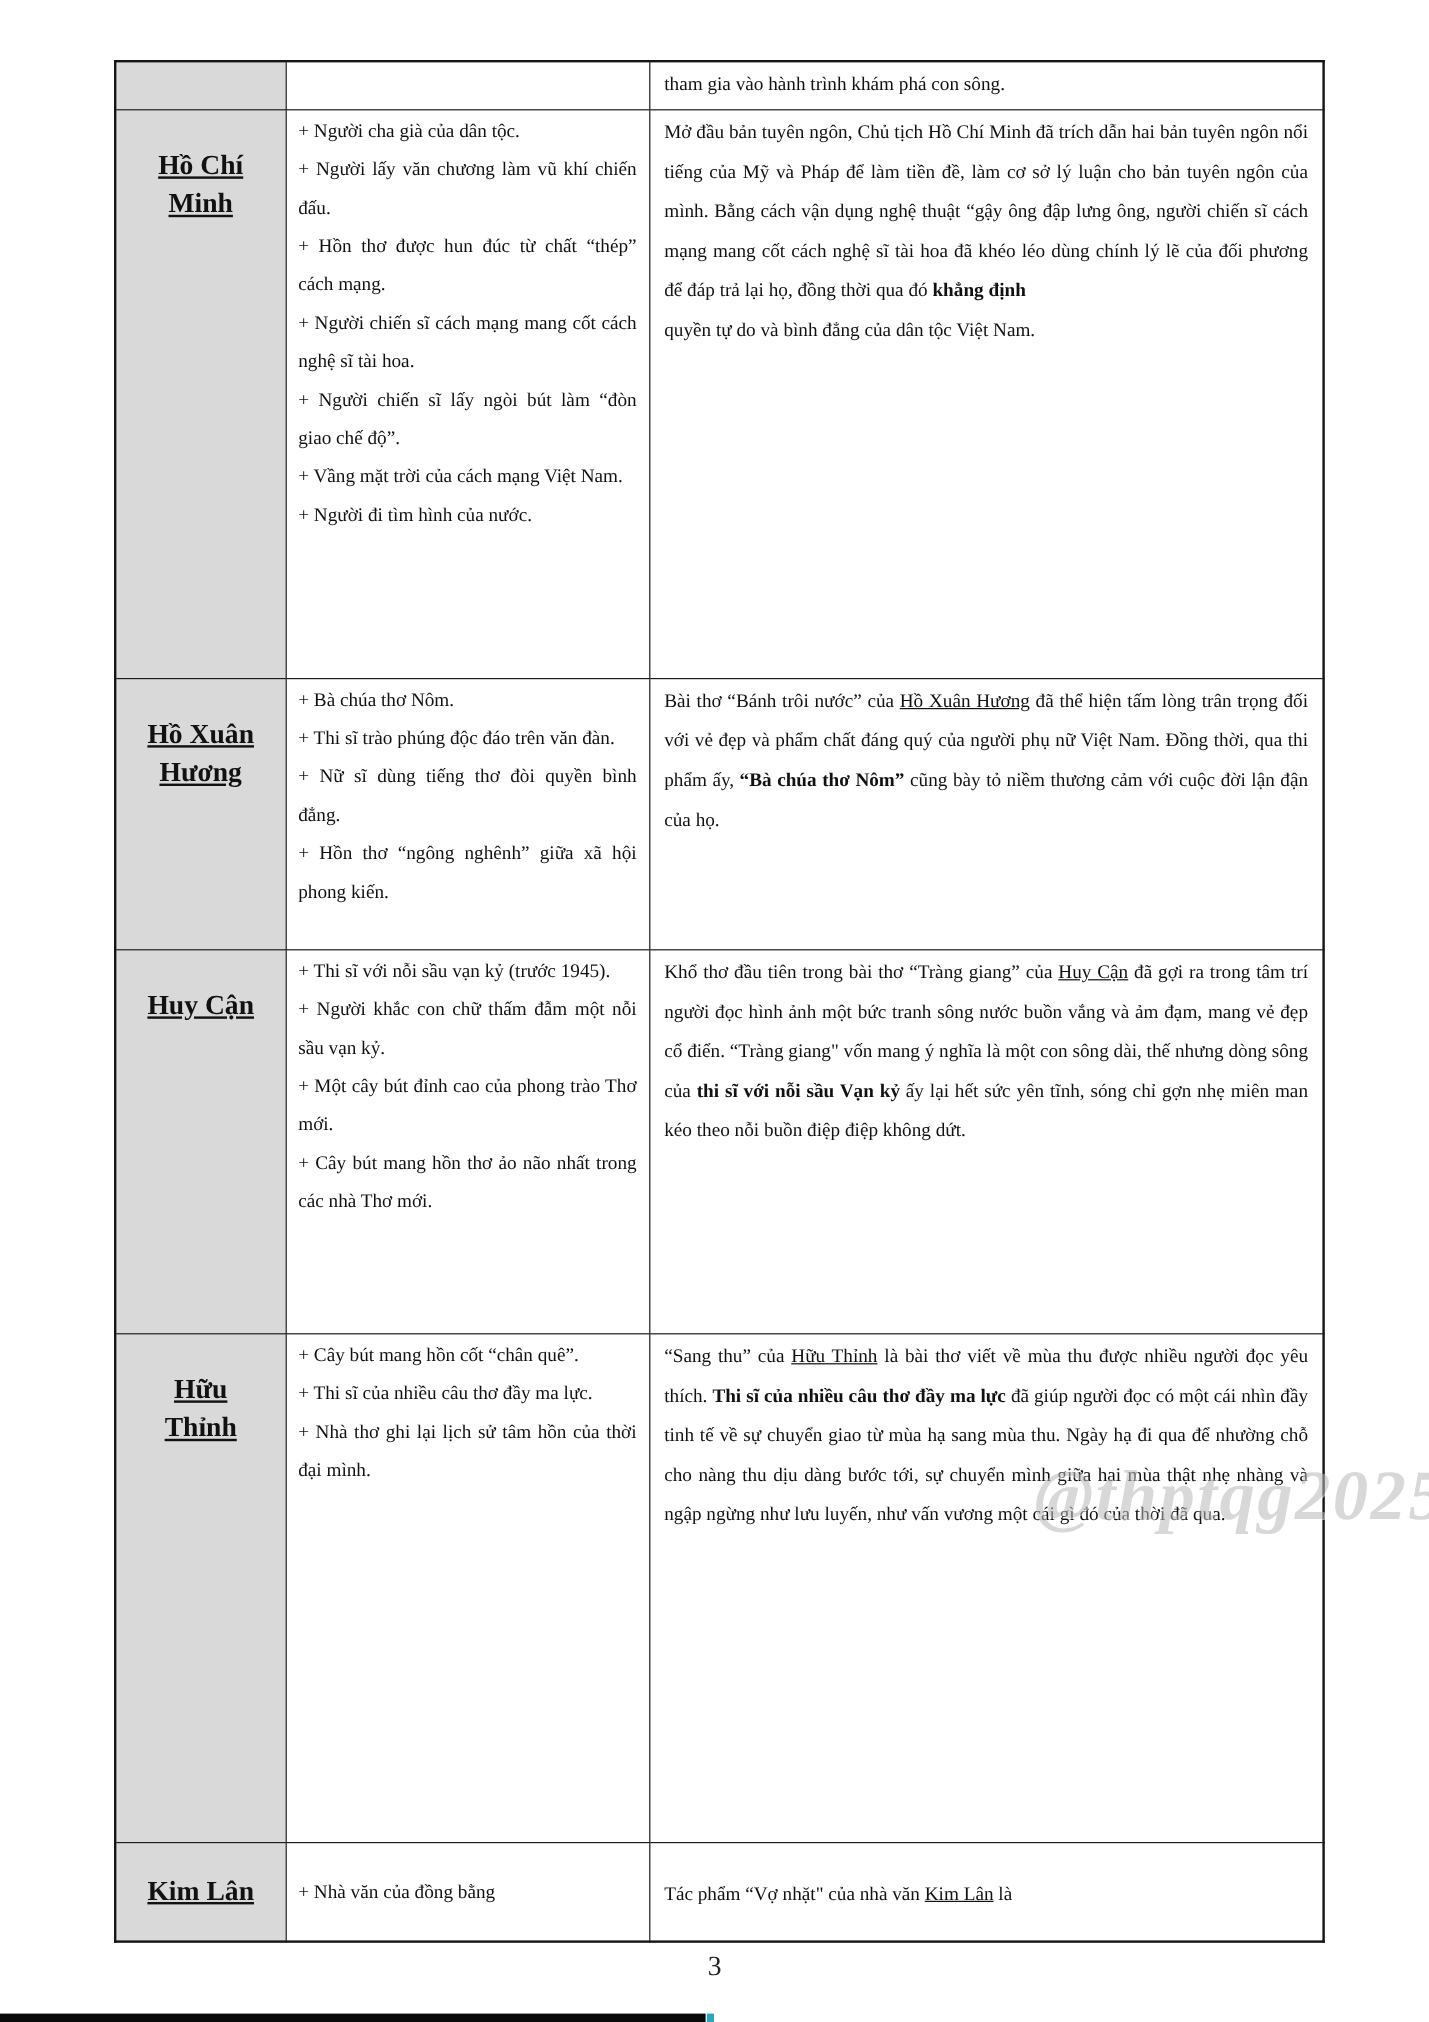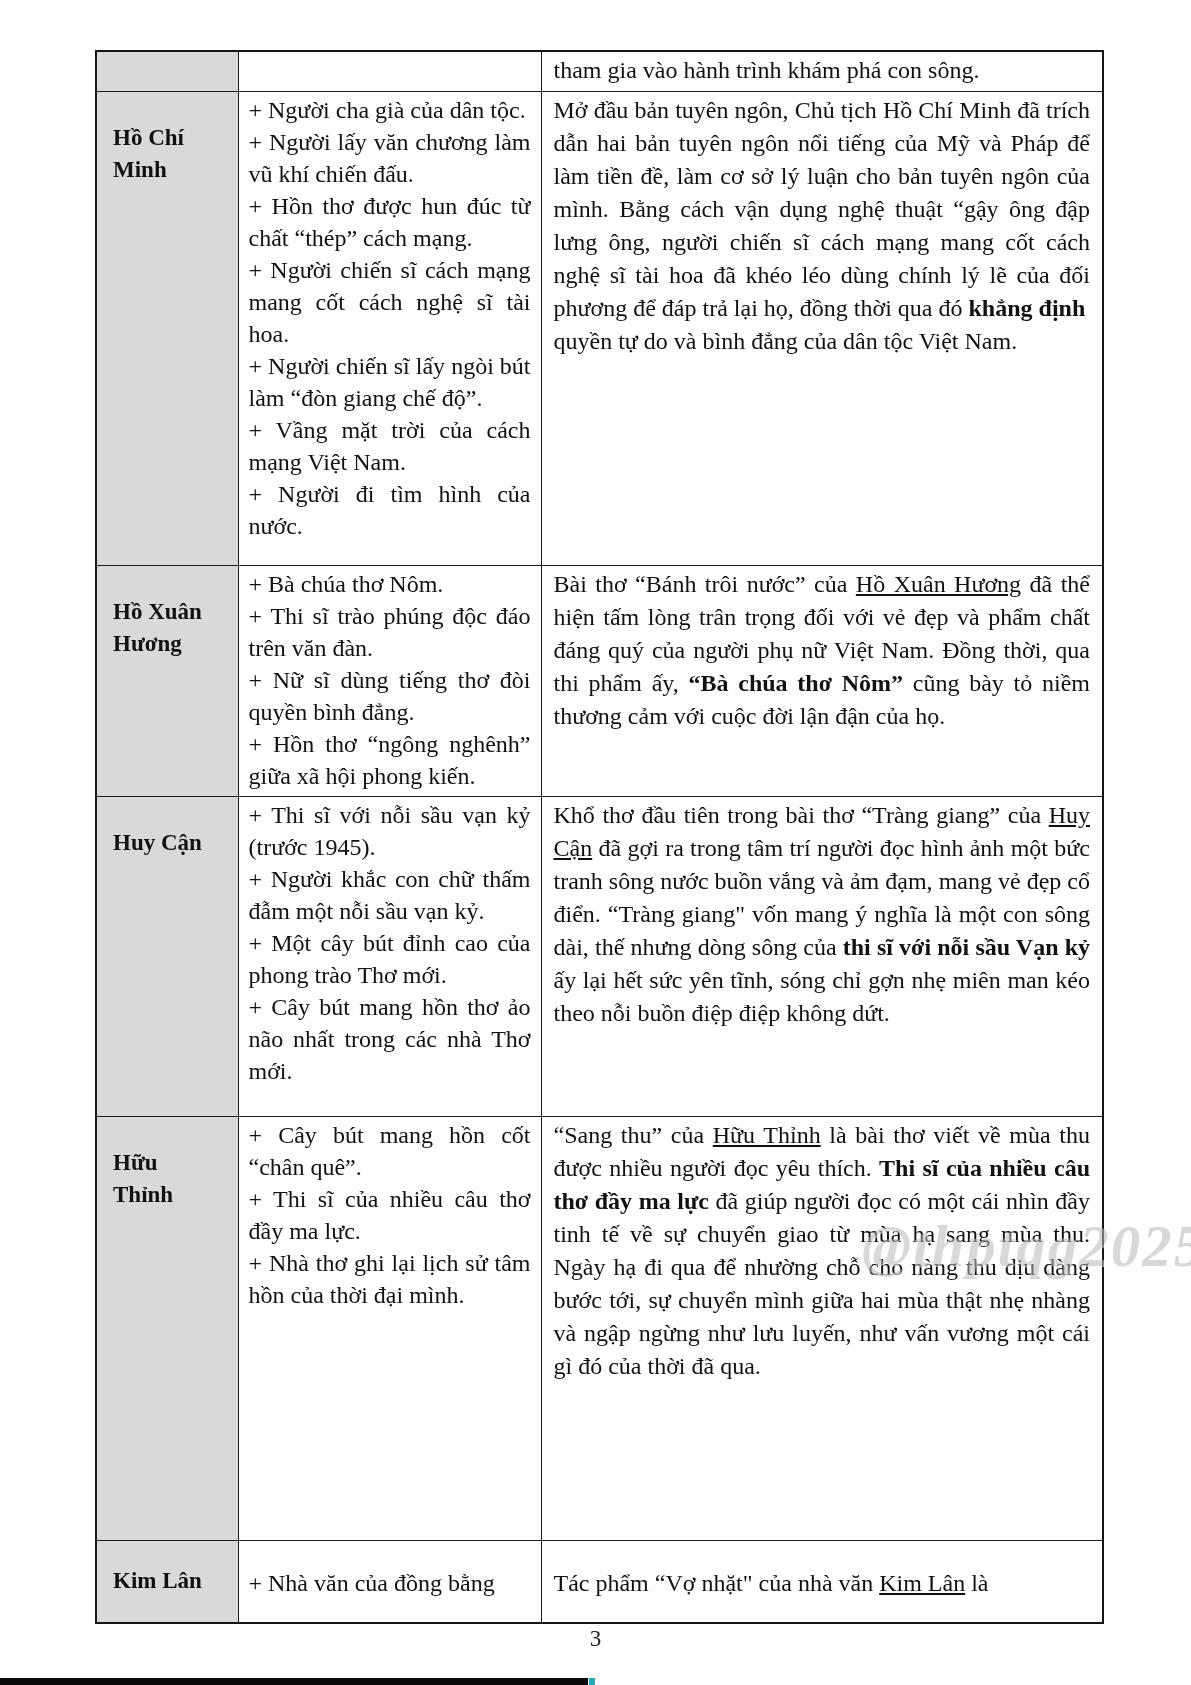--- a/index.html
+++ b/index.html
@@ -12,33 +12,34 @@
     overflow:hidden;
   }
   .doc-table{
     position:absolute;left:95px;top:50px;width:1007px;
     border-collapse:collapse;table-layout:fixed;
     border:2.5px solid #151515;
   }
   .doc-table td{
     border:1.5px solid #1b1b1b;
     vertical-align:top;
-    font-size:24px;line-height:33px;
+    font-size:16px;line-height:33px;
     padding:2px 12px 4px 12px;
   }
   col.c-name{width:142px;}
   col.c-epithets{width:303px;}
   col.c-usage{width:562px;}
   td.name-cell{
     background:#d9d9d9;
     font-weight:bold;
-    text-align:left;
+    text-align:center;
     font-size:23px;
     padding:30px 16px 4px 16px;
     line-height:32px;
+    text-decoration:underline;
   }
   tr.row-partial-top td.name-cell{padding-top:2px;}
   td.epithet-cell{text-align:justify;line-height:32px;padding-left:10px;padding-right:10px;margin-top:41px;}
   td.usage-cell{text-align:justify;}
   tr.row-kimlan td{padding-top:26px;}
   tr.row-kimlan td.name-cell{padding-top:24px;}
   .page-number{
     position:absolute;left:0;right:0;top:1626px;
     text-align:center;font-size:23px;color:#222;
   }
@@ -74,21 +75,21 @@
       <td class="epithet-cell"></td>
       <td class="usage-cell"><span>tham gia vào hành trình khám phá con sông.</span></td>
     </tr>
     <tr style="height:474px">
       <td class="name-cell">Hồ Chí Minh</td>
       <td class="epithet-cell">
           <div class="epithet">+ Người cha già của dân tộc.</div>
           <div class="epithet">+ Người lấy văn chương làm vũ khí chiến đấu.</div>
           <div class="epithet">+ Hồn thơ được hun đúc từ chất “thép” cách mạng.</div>
           <div class="epithet">+ Người chiến sĩ cách mạng mang cốt cách nghệ sĩ tài hoa.</div>
-          <div class="epithet">+ Người chiến sĩ lấy ngòi bút làm “đòn giang chế độ”.</div>
+          <div class="epithet">+ Người chiến sĩ lấy ngòi bút làm “đòn giao chế độ”.</div>
           <div class="epithet">+ Vầng mặt trời của cách mạng Việt Nam.</div>
           <div class="epithet">+ Người đi tìm hình của nước.</div>
         </td>
       <td class="usage-cell"><span>Mở đầu bản tuyên ngôn, Chủ tịch Hồ Chí Minh đã trích dẫn hai bản tuyên ngôn nổi tiếng của Mỹ và Pháp để làm tiền đề, làm cơ sở lý luận cho bản tuyên ngôn của mình. Bằng cách vận dụng nghệ thuật “gậy ông đập lưng ông, người chiến sĩ cách mạng mang cốt cách nghệ sĩ tài hoa đã khéo léo dùng chính lý lẽ của đối phương để đáp trả lại họ, đồng thời qua đó </span><span style="font-weight: bold;">khẳng định</span><br><span>quyền tự do và bình đẳng của dân tộc Việt Nam.</span></td>
     </tr>
     <tr style="height:226px">
       <td class="name-cell">Hồ Xuân Hương</td>
       <td class="epithet-cell">
           <div class="epithet">+ Bà chúa thơ Nôm.</div>
           <div class="epithet">+ Thi sĩ trào phúng độc đáo trên văn đàn.</div>

